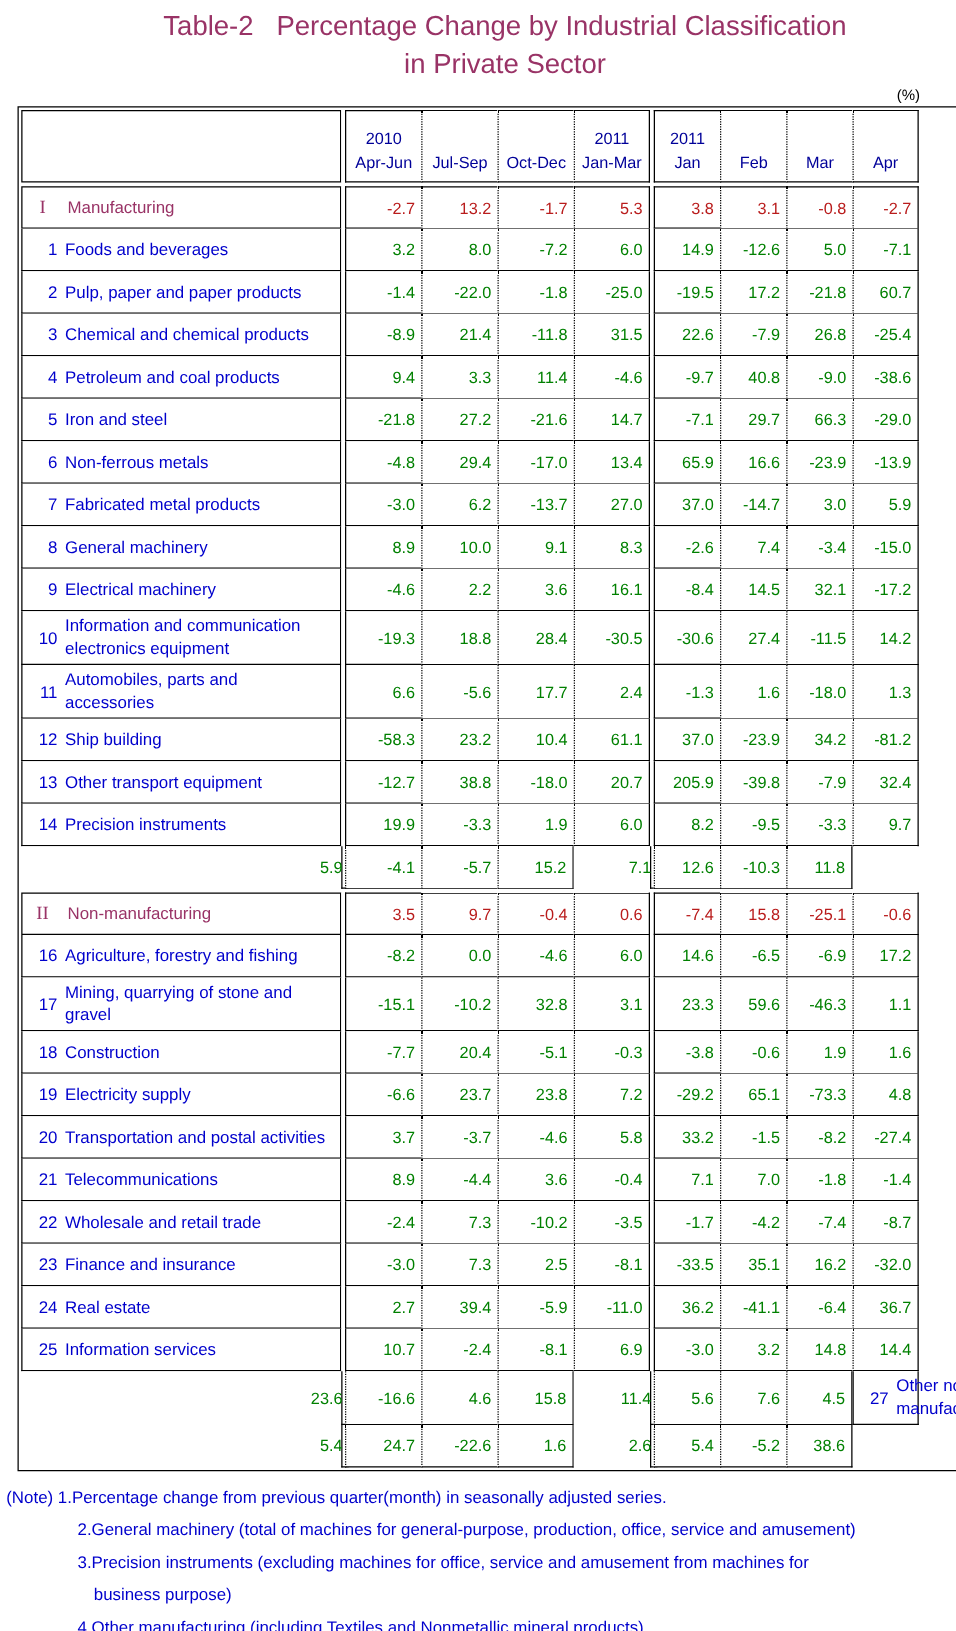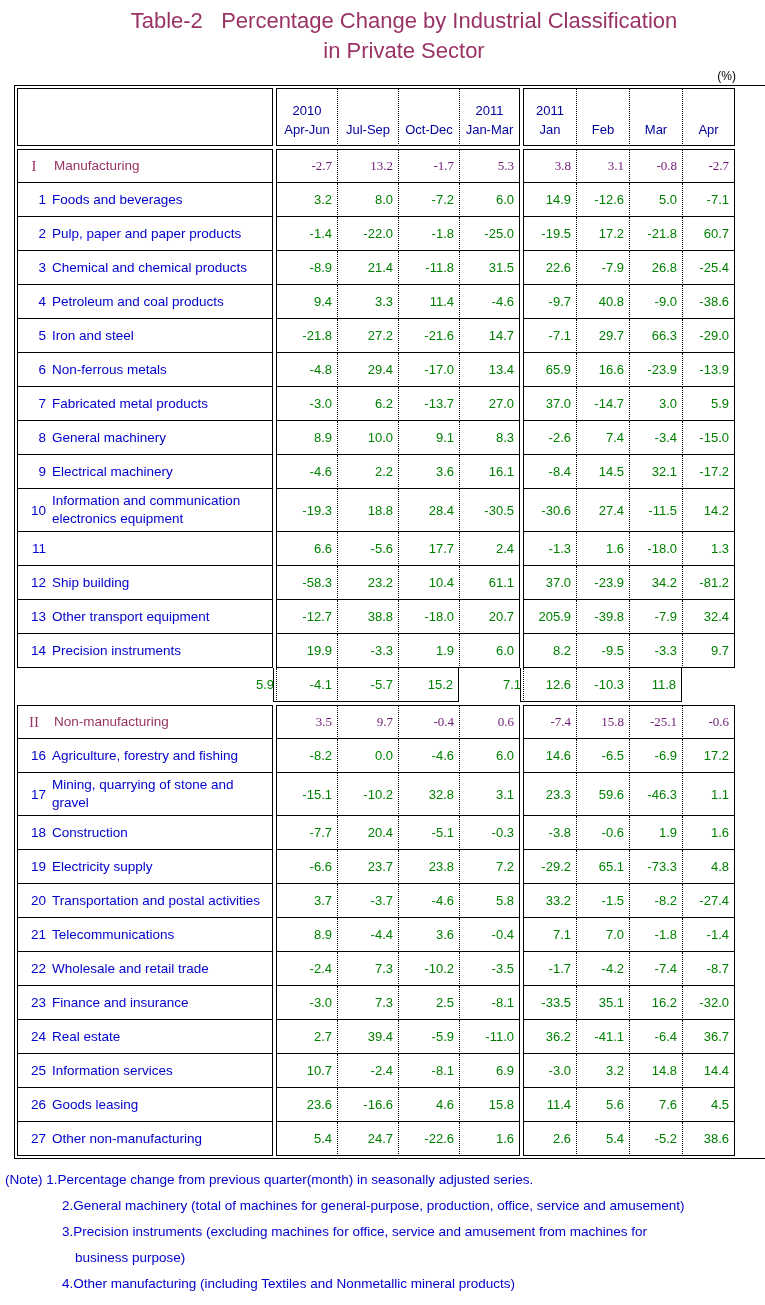--- a/index.html
+++ b/index.html
@@ -57,21 +57,21 @@
     font-family: "Liberation Serif", "DejaVu Serif", serif;
     font-size: 15px; text-align: center;
   }
   .sec .rnum, .sec .rlab { color: #993366; }
   .sec .rlab { margin-left: 2px; }
 
   .val {
     display: flex; align-items: center; justify-content: flex-end;
     padding-right: 5px; color: #008000; font-size: 13px;
   }
-  .secval { color: #701a75; font-family: Liberation Serif, serif; }
+  .secval { color: #b91c1c; }
 
   .bl { border-left: 1px solid #000; }
   .dl { border-left: 1px dotted #000; }
   .br { border-right: 1px solid #000; }
 
   .hcell {
     display: flex; flex-direction: column; justify-content: flex-end;
     align-items: center; padding-bottom: 6px;
     color: #000099; font-size: 13px; line-height: 19px;
   }
@@ -285,20 +285,22 @@
         <div class="cell val dl">18.8</div>
         <div class="cell val dl">28.4</div>
         <div class="cell val dl br">-30.5</div>
         <div class="sp"></div>
         <div class="cell val bl">-30.6</div>
         <div class="cell val dl">27.4</div>
         <div class="cell val dl">-11.5</div>
         <div class="cell val dl br">14.2</div>
         <div class="cell lab">
           <span class="rnum">11</span>
+          <span class="rlab">Automobiles, parts and
+accessories</span>
         </div>
         <div class="sp"></div>
         <div class="cell val bl">6.6</div>
         <div class="cell val dl">-5.6</div>
         <div class="cell val dl">17.7</div>
         <div class="cell val dl br">2.4</div>
         <div class="sp"></div>
         <div class="cell val bl">-1.3</div>
         <div class="cell val dl">1.6</div>
         <div class="cell val dl">-18.0</div>
@@ -505,24 +507,20 @@
         <div class="sp"></div>
         <div class="cell val bl">10.7</div>
         <div class="cell val dl">-2.4</div>
         <div class="cell val dl">-8.1</div>
         <div class="cell val dl br">6.9</div>
         <div class="sp"></div>
         <div class="cell val bl">-3.0</div>
         <div class="cell val dl">3.2</div>
         <div class="cell val dl">14.8</div>
         <div class="cell val dl br">14.4</div>
-        <div class="cell lab">
-          <span class="rnum">26</span>
-          <span class="rlab">Goods leasing</span>
-        </div>
         <div class="sp"></div>
         <div class="cell val bl">23.6</div>
         <div class="cell val dl">-16.6</div>
         <div class="cell val dl">4.6</div>
         <div class="cell val dl br">15.8</div>
         <div class="sp"></div>
         <div class="cell val bl">11.4</div>
         <div class="cell val dl">5.6</div>
         <div class="cell val dl">7.6</div>
         <div class="cell val dl br">4.5</div>

